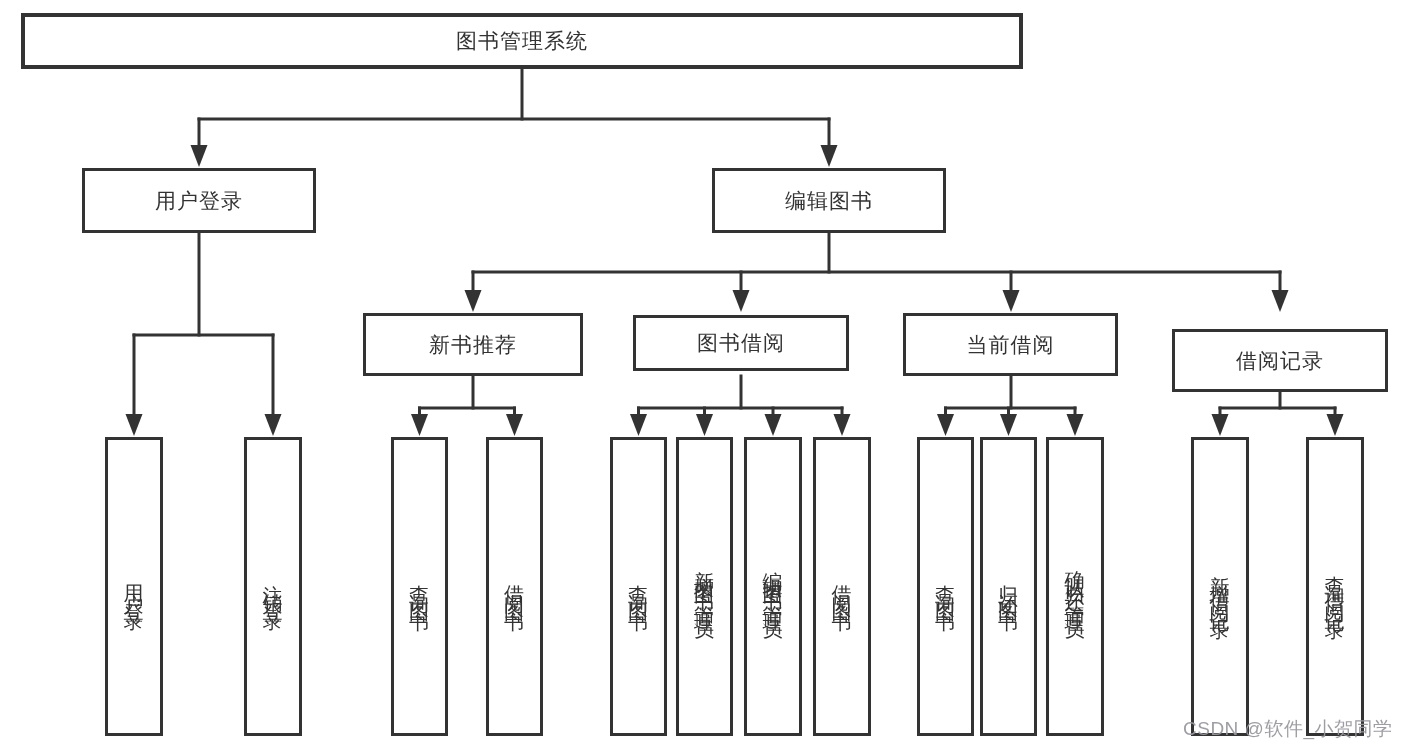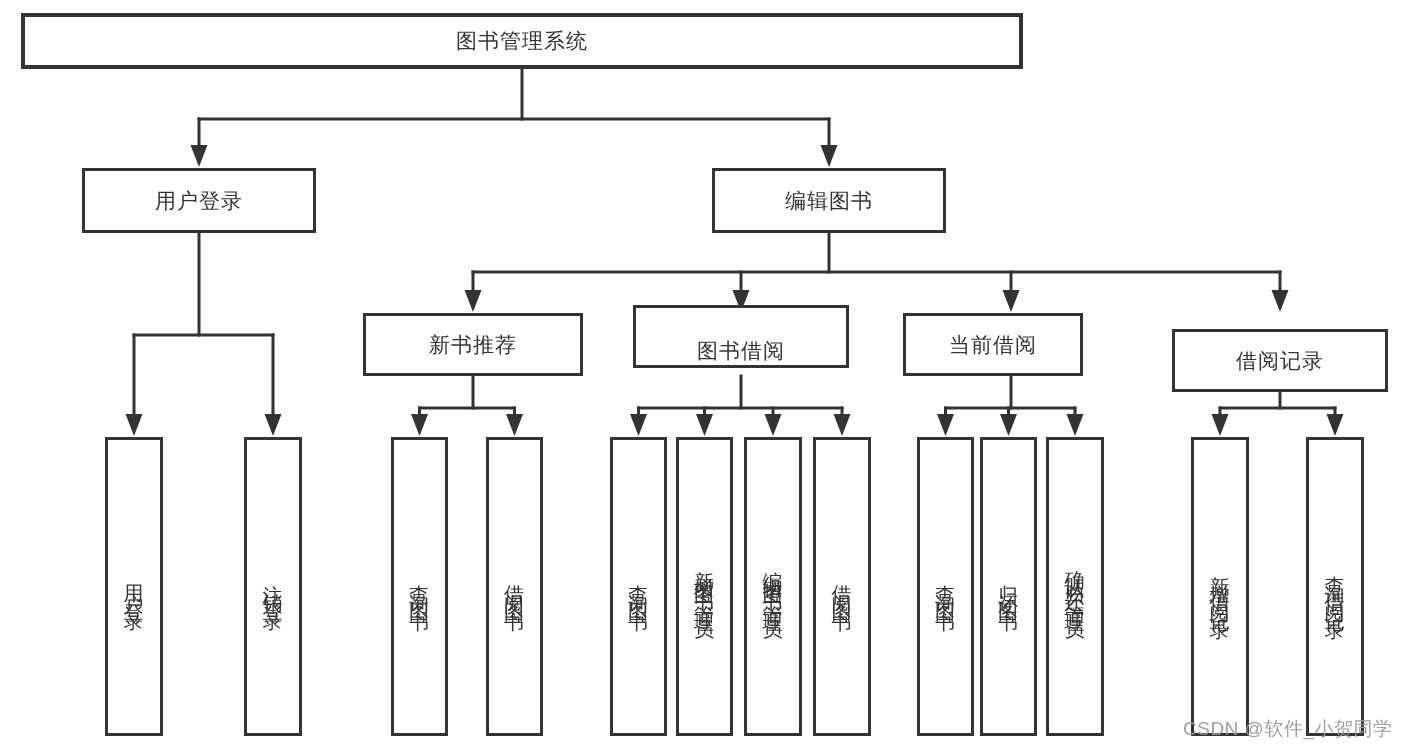--- a/index.html
+++ b/index.html
@@ -104,24 +104,24 @@
     </div>
     <div class="node h-node" style="left: 82px; top: 168px; width: 234px; height: 65px;">
       <span>用户登录</span>
     </div>
     <div class="node h-node" style="left: 712px; top: 168px; width: 234px; height: 65px;">
       <span>编辑图书</span>
     </div>
     <div class="node h-node" style="left: 363px; top: 313px; width: 220px; height: 63px;">
       <span>新书推荐</span>
     </div>
-    <div class="node h-node" style="left: 633px; top: 305px; width: 216px; height: 63px; align-items: flex-end;">
+    <div class="node h-node" style="left: 633px; top: 315px; width: 216px; height: 56px;">
       <span>图书借阅</span>
     </div>
-    <div class="node h-node" style="left: 903px; top: 313px; width: 180px; height: 63px;">
+    <div class="node h-node" style="left: 903px; top: 313px; width: 215px; height: 63px;">
       <span>当前借阅</span>
     </div>
     <div class="node h-node" style="left: 1172px; top: 313px; width: 216px; height: 63px; margin-top: 16px;">
       <span>借阅记录</span>
     </div>
     <div class="node v-node" style="left: 105px; top: 437px; width: 58px; height: 299px;">
       <span>用户登录</span>
     </div>
     <div class="node v-node" style="left: 244px; top: 437px; width: 58px; height: 299px;">
       <span>注销登录</span>

